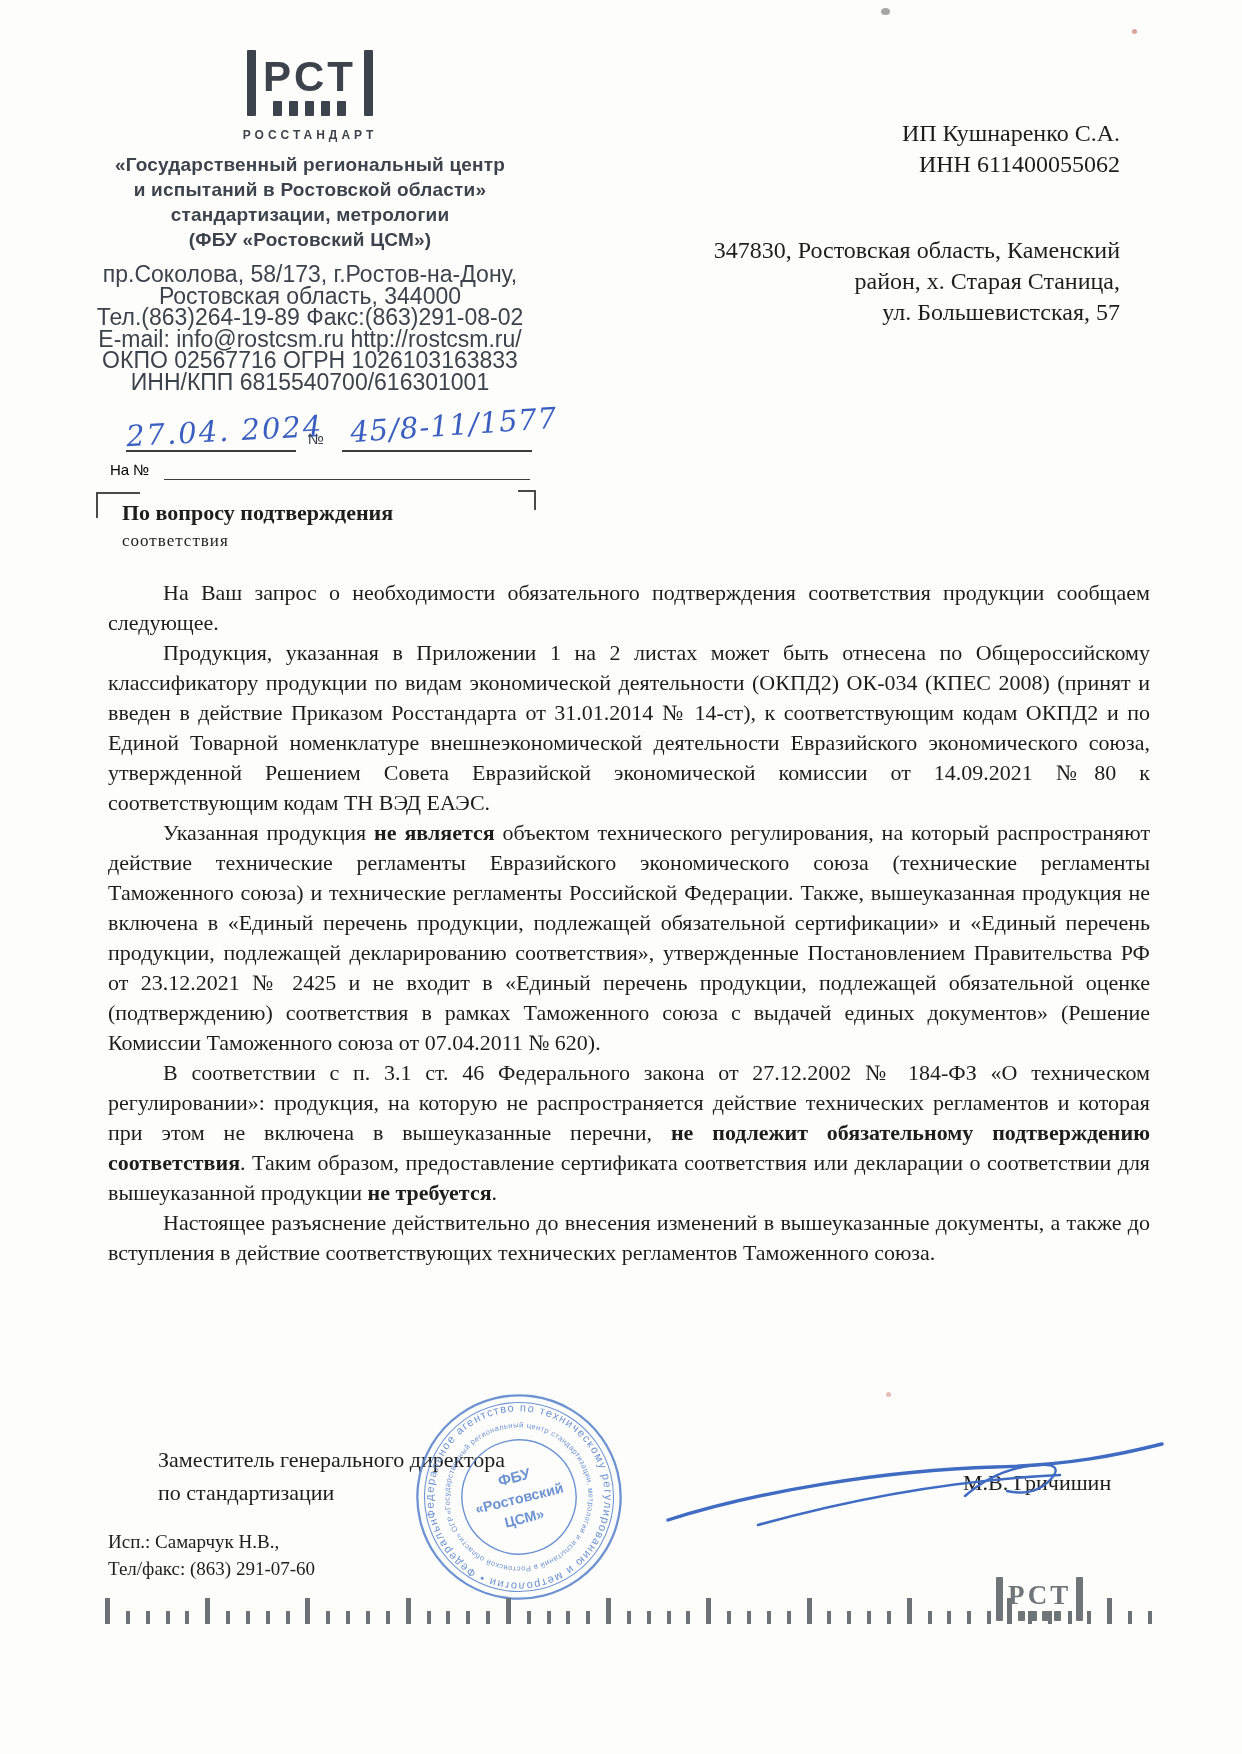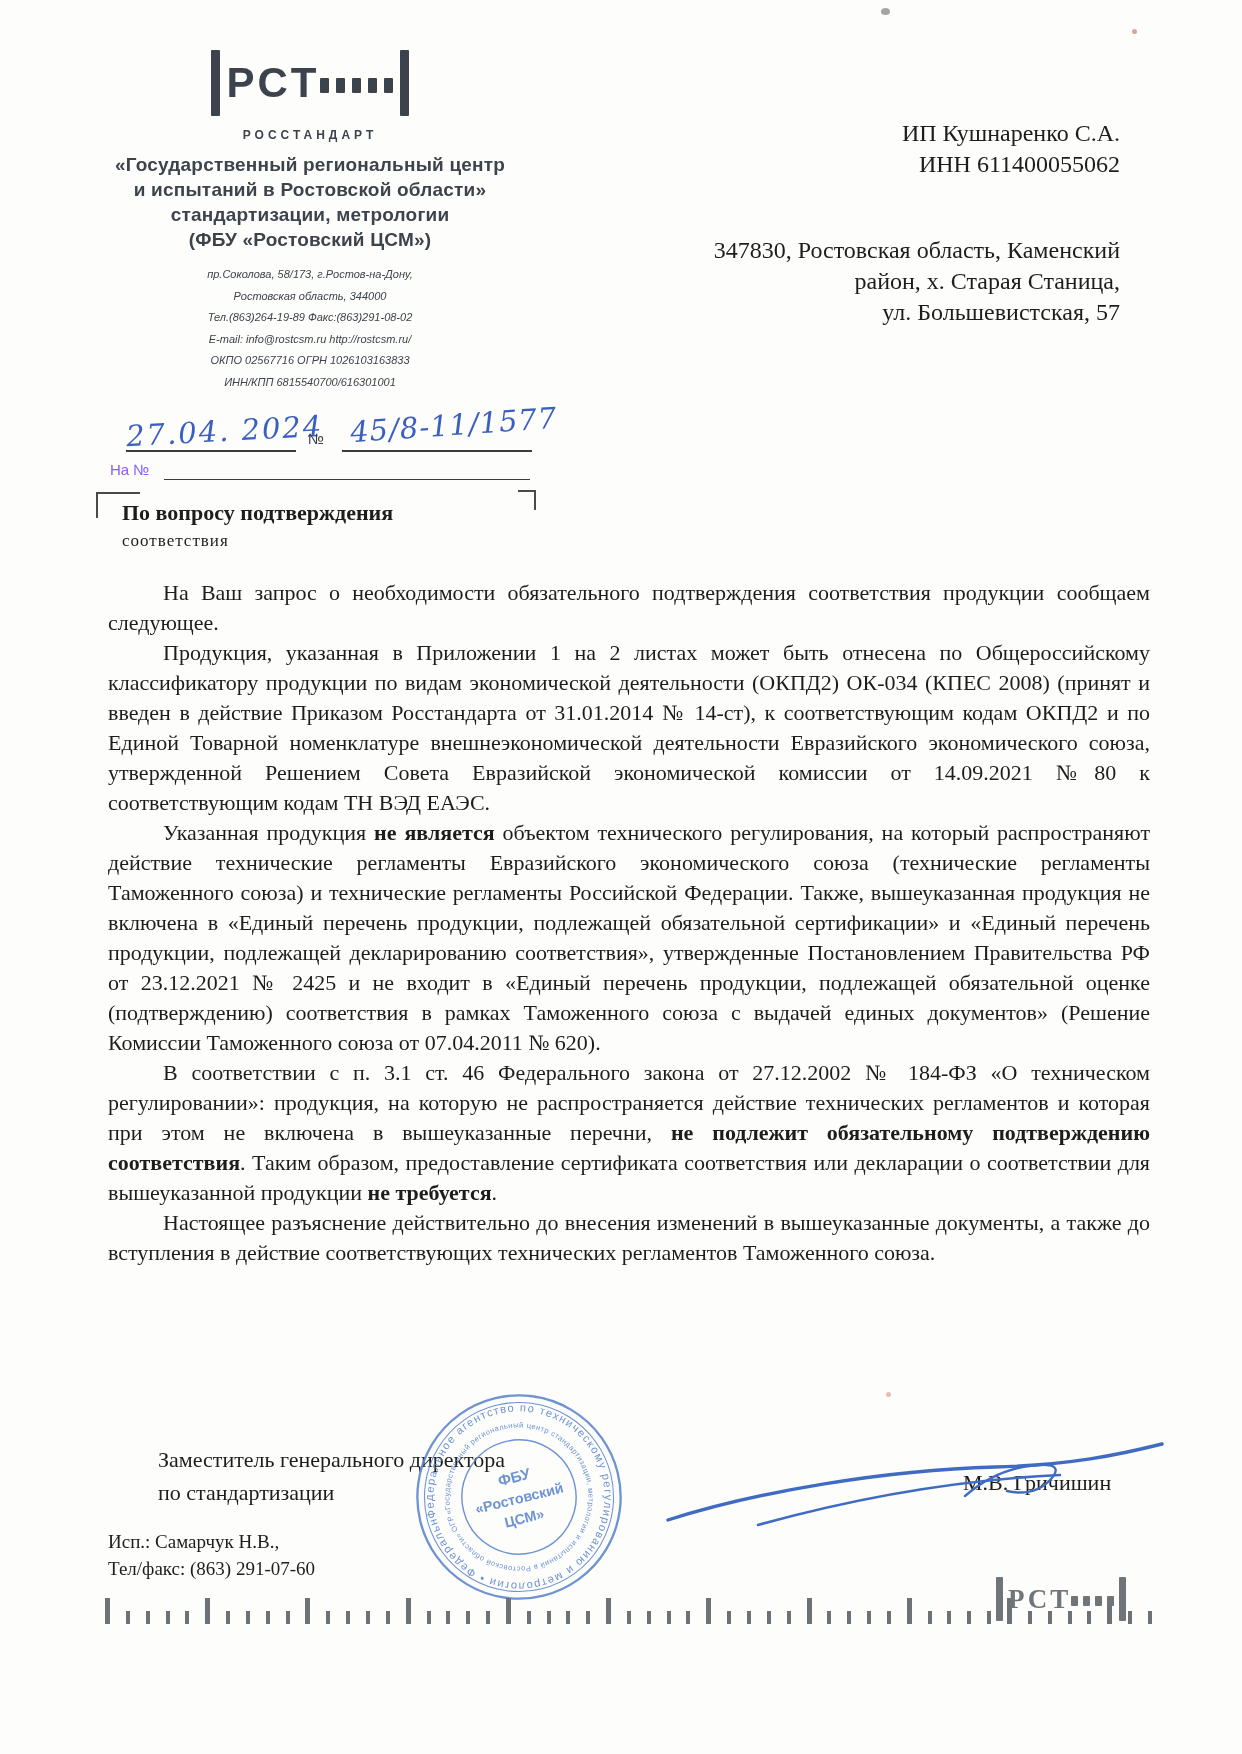--- a/index.html
+++ b/index.html
@@ -6,39 +6,39 @@
   .page{
     position:relative; width:1242px; height:1754px; margin:0 auto;
     background:#fdfdfb; overflow:hidden;
     font-family:"Liberation Serif", serif; color:#1d1d1b;
   }
   
   .hdr-col{position:absolute; left:88px; top:50px; width:444px; text-align:center;
            font-family:"Liberation Sans", sans-serif; color:#3d434c;}
   .rst-logo{display:inline-flex; align-items:stretch; gap:7px; height:66px;}
   .rst-logo .bar{width:9px; background:#3d434c; border-radius:1px;}
-  .rst-logo .mid{display:flex; flex-direction:row; justify-content:flex-end; align-items:center;}
+  .rst-logo .mid{display:flex; flex-direction:column; justify-content:flex-end; align-items:center;}
   .rst-logo .letters{font-weight:800; font-size:42px; line-height:40px; letter-spacing:4px; color:#3d434c;}
   .rst-logo .dashes{display:flex; gap:7px; margin-top:4px;}
   .rst-logo .dashes i{display:block; width:9px; height:15px; background:#3d434c; border-radius:1px;}
   .brand{margin-top:8px; font-size:12px; font-weight:700; letter-spacing:4px;}
   .org{margin-top:10px; font-size:19px; line-height:25px; font-weight:600; letter-spacing:.2px;}
-  .contact{margin-top:12px; font-size:11px; line-height:21.5px; font-weight:500;font-style:italic;}
+  .contact{margin-top:12px; font-size:23px; line-height:21.5px; font-weight:500;}
   
   .hand{position:absolute; font-family:"DejaVu Serif", serif; font-style:italic;
         color:#3a5fc0; white-space:nowrap;}
   .hw-date{left:126px; top:414px; font-size:29px; transform:rotate(-3deg); letter-spacing:2px;}
   .hw-num{left:350px; top:408px; font-size:29px; transform:rotate(-4deg); letter-spacing:1px;}
   .u-line{position:absolute; border-bottom:2px solid #3c3c3c;}
   .u1{left:126px; top:450px; width:170px;}
   .u2{left:342px; top:450px; width:190px;}
   .num-label{position:absolute; left:308px; top:430px; font-family:"Liberation Sans",sans-serif;
              font-size:15px; color:#3d434c;}
   .ref-label{position:absolute; left:110px; top:461px; font-family:"Liberation Sans",sans-serif;
-             font-size:15px; color:#8b5cf6;}
+             font-size:15px; color:#000000;}
   .u3{left:164px; top:479px; width:366px; border-bottom-width:1.5px;}
   
   .corner-l{position:absolute; left:96px; top:492px; width:42px; height:24px;
             border-top:2px solid #4a4a4a; border-left:2px solid #4a4a4a;}
   .corner-r{position:absolute; left:518px; top:490px; width:16px; height:18px;
             border-top:2px solid #4a4a4a; border-right:2px solid #4a4a4a;}
   .subject1{position:absolute; left:122px; top:500px; font-size:22px;font-weight:bold;}
   .subject2{position:absolute; left:122px; top:531px; font-size:17px; letter-spacing:1px;}
   
   .recipient{position:absolute; left:600px; top:118px; width:520px; text-align:right;

